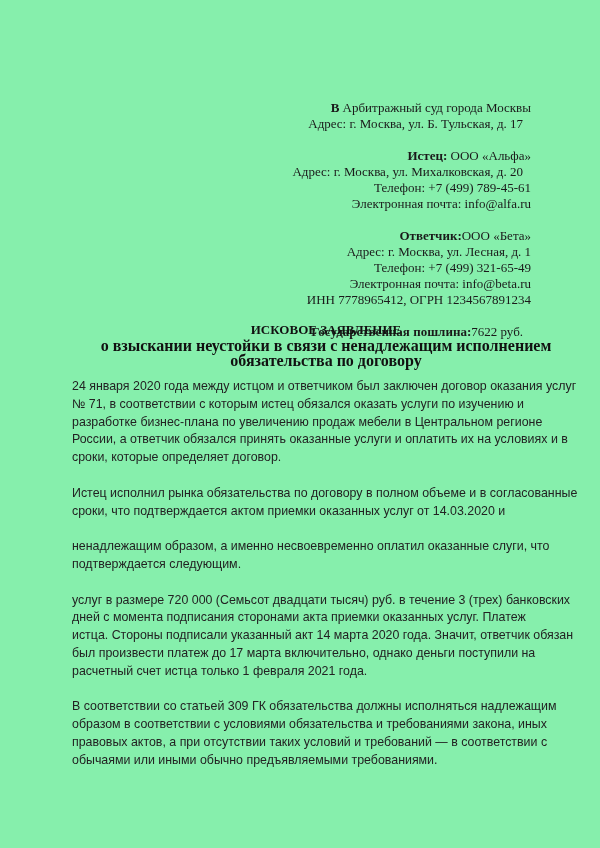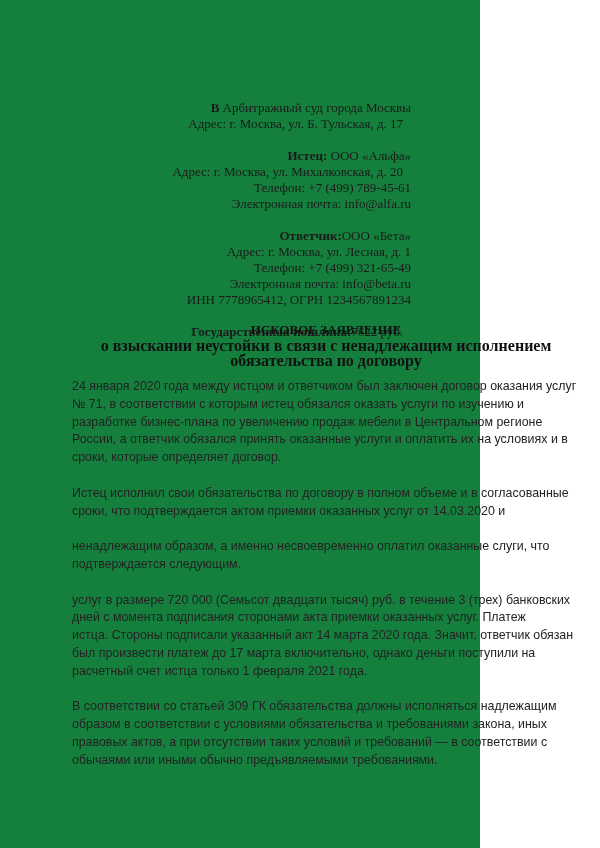--- a/index.html
+++ b/index.html
@@ -1,17 +1,17 @@
 <!DOCTYPE html>
 <html><head>
 <meta charset="utf-8">
 <style>
   html, body { margin: 0; padding: 0; background: #ffffff; }
   body { width: 600px; height: 848px; position: relative; overflow: hidden; color: #1a1a1a; }
-  .page { position: absolute; left: 0; top: 0; width: 480px; height: 848px; background: #15803d; text-decoration: underline; }
+  .page { position: absolute; left: 0; top: 0; width: 600px; height: 848px; background: #86efac; text-decoration: underline; }
   .header-block {
     position: absolute; right: 69px; top: 100px; width: 300px;
     font-family: "Liberation Serif", serif; font-size: 13px; line-height: 16px; text-align: right;
   }
   .header-block .line { display: block; white-space: nowrap; }
   .header-block .gap { height: 16px; }
   .header-block b { font-weight: bold; }
   .pad-right { padding-right: 8px; }
   .title-block {
     position: absolute; left: 88px; top: 322px; width: 476px; text-align: center;
@@ -57,21 +57,21 @@
 
   <div class="body-text">
     <p>
       <span class="ln">24 января 2020 года между истцом и ответчиком был заключен договор оказания услуг</span>
       <span class="ln">№ 71, в соответствии с которым истец обязался оказать услуги по изучению и</span>
       <span class="ln">разработке бизнес-плана по увеличению продаж мебели в Центральном регионе</span>
       <span class="ln">России, а ответчик обязался принять оказанные услуги и оплатить их на условиях и в</span>
       <span class="ln">сроки, которые определяет договор.</span>
     </p>
     <p>
-      <span class="ln">Истец исполнил свои обязательства по договору в полном объеме и в согласованные</span>
+      <span class="ln">Истец исполнил рынка обязательства по договору в полном объеме и в согласованные</span>
       <span class="ln">сроки, что подтверждается актом приемки оказанных услуг от 14.03.2020 и</span>
     </p>
     <p>
       <span class="ln">ненадлежащим образом, а именно несвоевременно оплатил оказанные слуги, что</span>
       <span class="ln">подтверждается следующим.</span>
     </p>
     <p>
       <span class="ln">услуг в размере 720 000 (Семьсот двадцати тысяч) руб. в течение 3 (трех) банковских</span>
       <span class="ln">дней с момента подписания сторонами акта приемки оказанных услуг. Платеж</span>
       <span class="ln">истца. Стороны подписали указанный акт 14 марта 2020 года. Значит, ответчик обязан</span>

